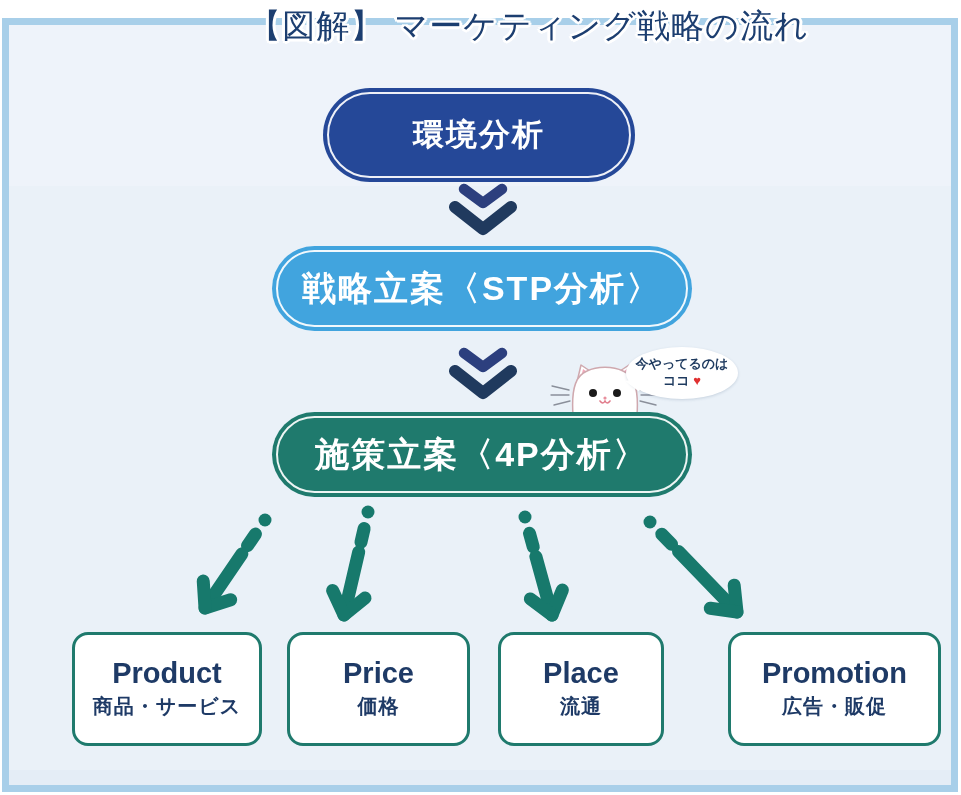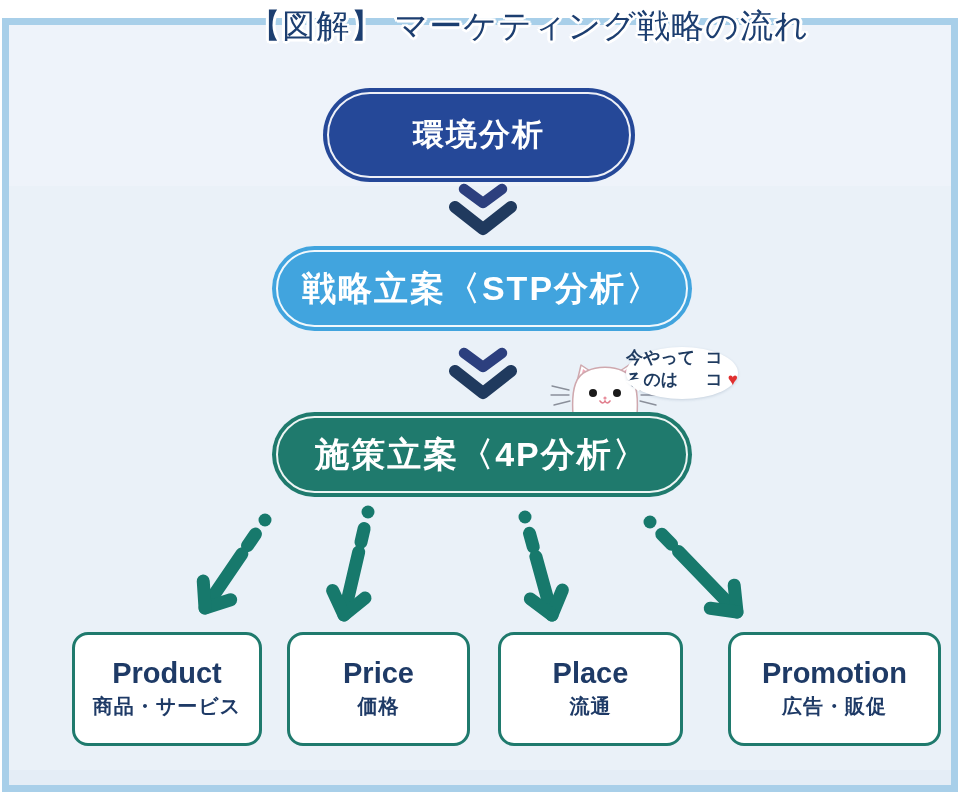--- a/index.html
+++ b/index.html
@@ -42,40 +42,40 @@
   .pill-1{left:323px;top:88px;width:312px;height:94px;background:var(--step1_bg);font-size:31px;}
   .pill-2{left:272px;top:246px;width:420px;height:85px;background:var(--step2_bg);font-size:34px;}
   .pill-3{left:272px;top:412px;width:420px;height:85px;background:var(--step3_bg);font-size:34px;}
   .chev{position:absolute;left:445px;width:76px;height:56px;z-index:1;}
   .chev-1{top:180px;}
   .chev-2{top:344px;}
   .cat{position:absolute;left:550px;top:362px;width:110px;height:53px;z-index:2;}
   .bubble{
     position:absolute;left:626px;top:347px;width:112px;height:52px;background:#fff;
     border-radius:50%;z-index:4;box-shadow:0 1px 3px rgba(40,70,110,.18);
-    display:flex;flex-direction:row;align-items:flex-start;justify-content:center;
-    font-size:17px;font-weight:bold;color:var(--bubble_text);line-height:1.3;
+    display:flex;flex-direction:column;align-items:center;justify-content:center;
+    font-size:13px;font-weight:bold;color:var(--bubble_text);line-height:1.3;
   }
   .bubble::after{
     content:"";position:absolute;left:-8px;bottom:10px;width:0;height:0;
     border:7px solid transparent;border-right:16px solid #fff;transform:rotate(14deg);
   }
   .bubble .heart{color:var(--heart);}
   .arrows{position:absolute;left:150px;top:498px;width:660px;height:140px;z-index:1;}
   .pbox{
     position:absolute;top:632px;height:114px;box-sizing:border-box;background:#fff;
     border:3px solid var(--box_border);border-radius:16px;z-index:1;
     display:flex;flex-direction:column;align-items:center;justify-content:center;gap:5px;
     color:var(--box_text);
   }
   .pbox .en{font-size:29px;font-weight:800;line-height:1.05;}
   .pbox .ja{font-size:20px;font-weight:800;letter-spacing:1px;}
   .pbox-1{left:72px;width:190px;}
   .pbox-2{left:287px;width:183px;text-align:center;}
-  .pbox-3{left:498px;width:185px;}
+  .pbox-3{left:498px;width:166px;}
   .pbox-4{left:707px;width:213px;margin-left:21px;}
 </style>
 </head>
 <body>
 
 <div class="stage">
 
   <div class="frame"></div>
   <div class="band-top"></div>
   <div class="band-bottom"></div>

